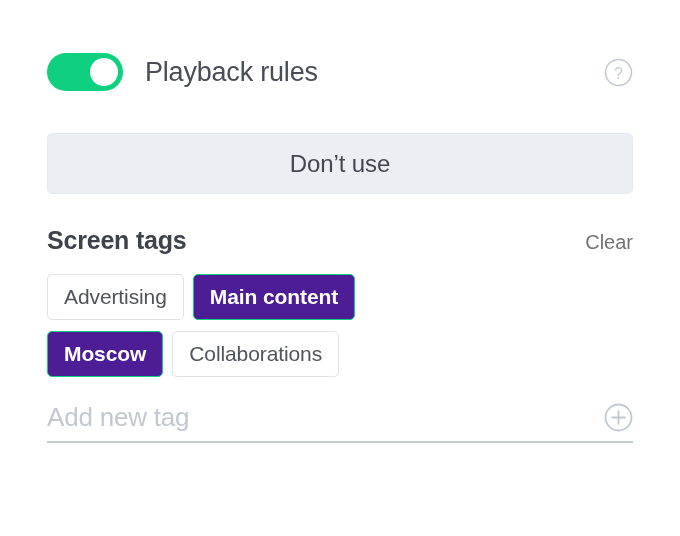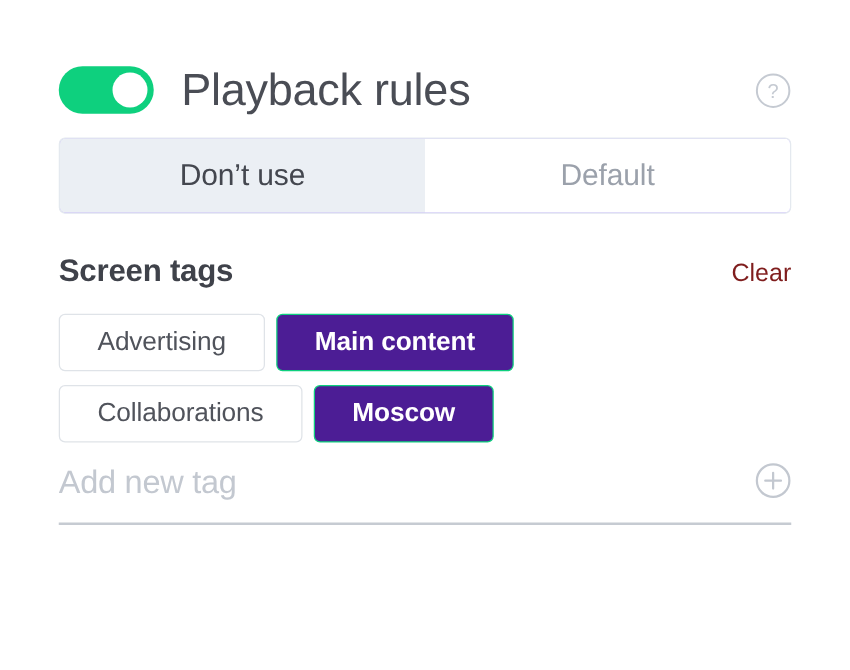--- a/index.html
+++ b/index.html
@@ -45,44 +45,44 @@
     top: 5px;
     left: 43px;
     width: 28px;
     height: 28px;
     border-radius: 50%;
     background: #ffffff;
   }
 
   .panel-title {
     margin-left: 22px;
-    font-size: 36px;
+    font-size: 27px;
     color: #4a4d55;
     letter-spacing: -0.2px;
     white-space: nowrap;
   }
 
   .help-icon {
     margin-left: auto;
     width: 29px;
     height: 29px;
     flex: 0 0 auto;
     cursor: pointer;
   }
   .help-icon svg { display: block; }
 
   
   .segmented {
     display: flex;
-    margin-top: 12px;
+    margin-top: 35px;
     height: 59px;
     border: 1px solid #e4e9ef;
     border-radius: 5px;
     overflow: hidden;
-    background: #c4b5fd;
+    background: #a3a3a3;
   }
   .seg-tab {
     flex: 1 1 50%;
     display: flex;
     align-items: center;
     justify-content: center;
     font-size: 24px;
     cursor: pointer;
     background: #ffffff;
     color: #9ba1ab;
@@ -101,39 +101,39 @@
   }
   .section-title {
     font-size: 25px;
     font-weight: bold;
     color: #3f424a;
     letter-spacing: -0.2px;
   }
   .clear-link {
     margin-left: auto;
     font-size: 20px;
-    color: #7f1d1d;
+    color: #737373;
     cursor: pointer;
   }
 
   
   .tag-rows {
     margin-top: 19px;
   }
   .tag-row {
     display: flex;
     align-items: center;
     margin-bottom: 11px;
   }
   .tag {
     height: 46px;
     box-sizing: border-box;
     display: inline-flex;
     align-items: center;
-    padding: 0 30px;
+    padding: 0 16px;
     margin-right: 9px;
     border-radius: 5px;
     border: 1px solid #dfe3e8;
     background: #ffffff;
     color: #50535b;
     font-size: 21px;
     white-space: nowrap;
     cursor: pointer;
     letter-spacing: -0.1px;
   }
@@ -141,21 +141,21 @@
     background: #4c1d95;
     border-color: #0ed07e;
     color: #ffffff;
     font-weight: bold;
   }
 
   
   .add-row {
     position: relative;
     display: flex;
-    align-items: flex-start;
+    align-items: center;
     margin-top: 16px;
     height: 48px;
     border-bottom: 2px solid #c6cbd2;
   }
   .add-input {
     flex: 1 1 auto;
     border: 0;
     outline: 0;
     background: transparent;
     font-family: inherit;
@@ -190,36 +190,35 @@
     <div class="help-icon">
       <svg width="29" height="29" viewBox="0 0 29 29" aria-hidden="true">
         <circle cx="14.5" cy="14.5" r="13" fill="none" stroke="#c5cad2" stroke-width="1.6"></circle>
         <text x="14.5" y="20.5" text-anchor="middle" font-family="Liberation Sans, sans-serif" font-size="16" fill="#c5cad2">?</text>
       </svg>
     </div>
   </div>
 
   <div class="segmented">
     <div class="seg-tab active">Don’t use</div>
-    <div class="seg-tab">Default</div>
   </div>
 
   <div class="section-head">
     <div class="section-title">Screen tags</div>
     <div class="clear-link">Clear</div>
   </div>
 
   <div class="tag-rows">
     <div class="tag-row">
       <div class="tag">Advertising</div>
       <div class="tag selected">Main content</div>
     </div>
     <div class="tag-row">
+      <div class="tag selected">Moscow</div>
       <div class="tag">Collaborations</div>
-      <div class="tag selected">Moscow</div>
     </div>
   </div>
 
   <div class="add-row">
     <input class="add-input" type="text" placeholder="Add new tag" style="">
     <div class="plus-icon">
       <svg width="29" height="29" viewBox="0 0 29 29" aria-hidden="true">
         <circle cx="14.5" cy="14.5" r="13" fill="none" stroke="#c3c8d0" stroke-width="1.8"></circle>
         <path d="M14.5 8.2 V20.8 M8.2 14.5 H20.8" stroke="#c3c8d0" stroke-width="1.8" stroke-linecap="round"></path>
       </svg>

